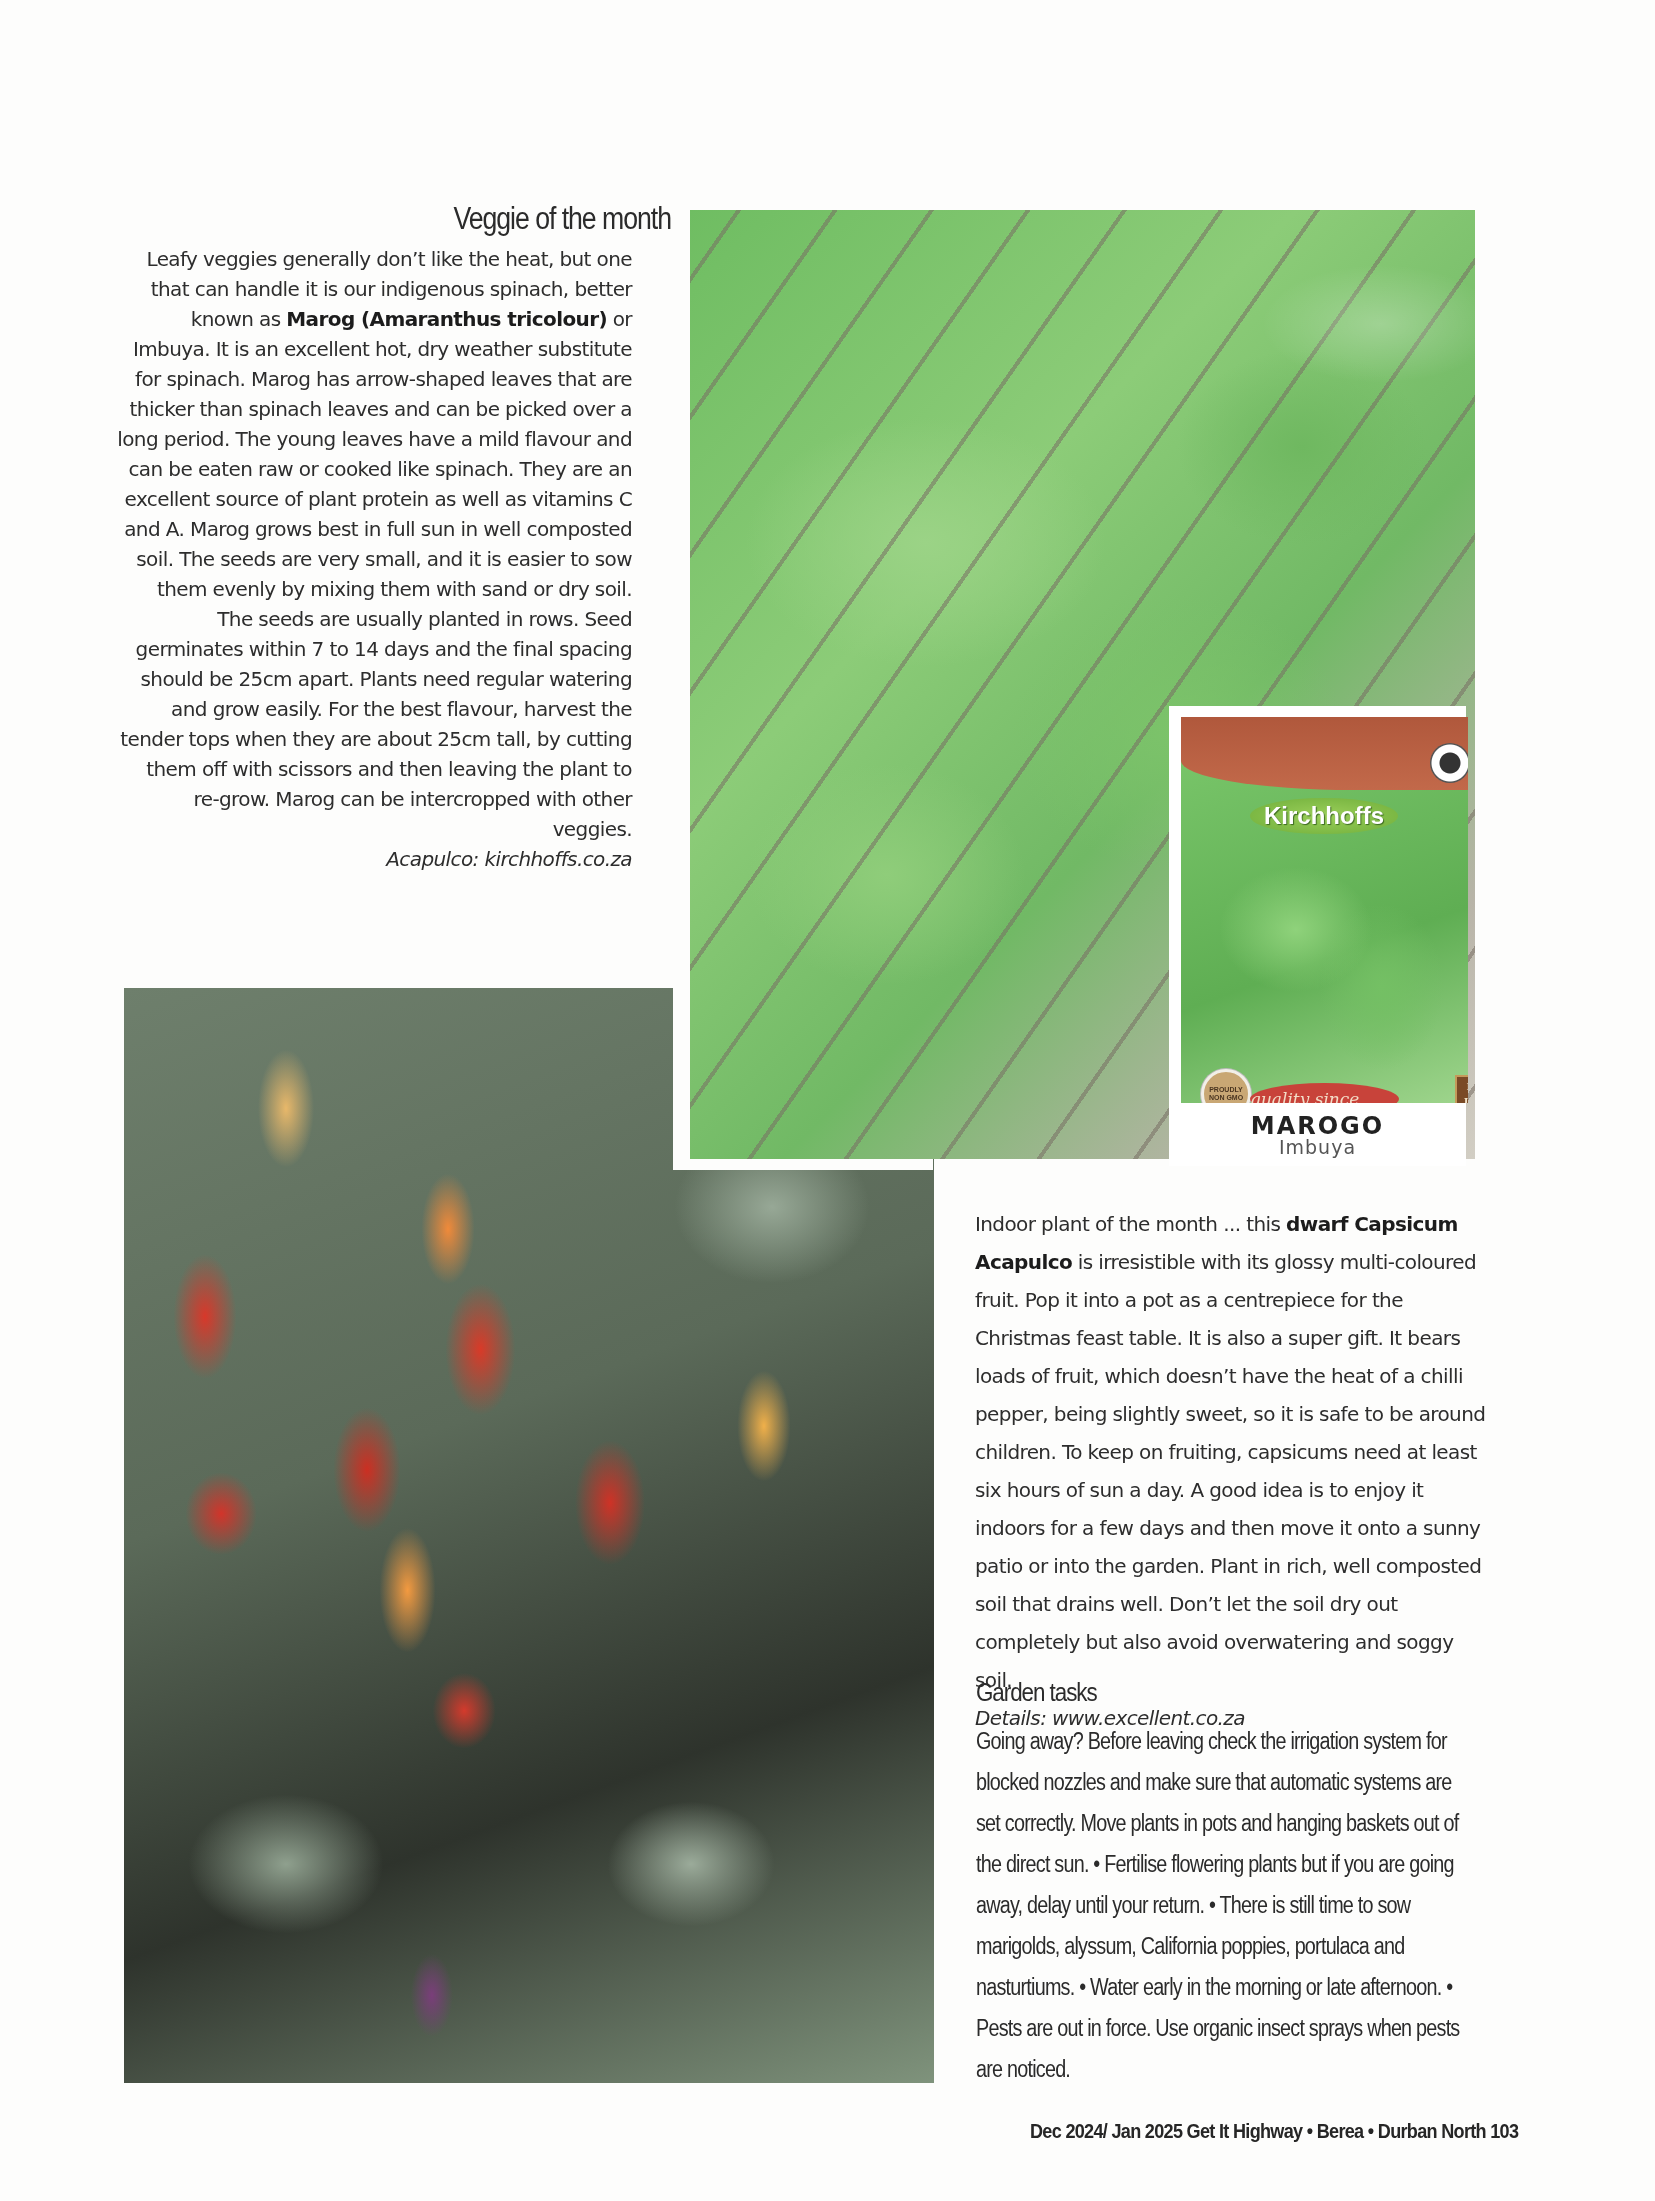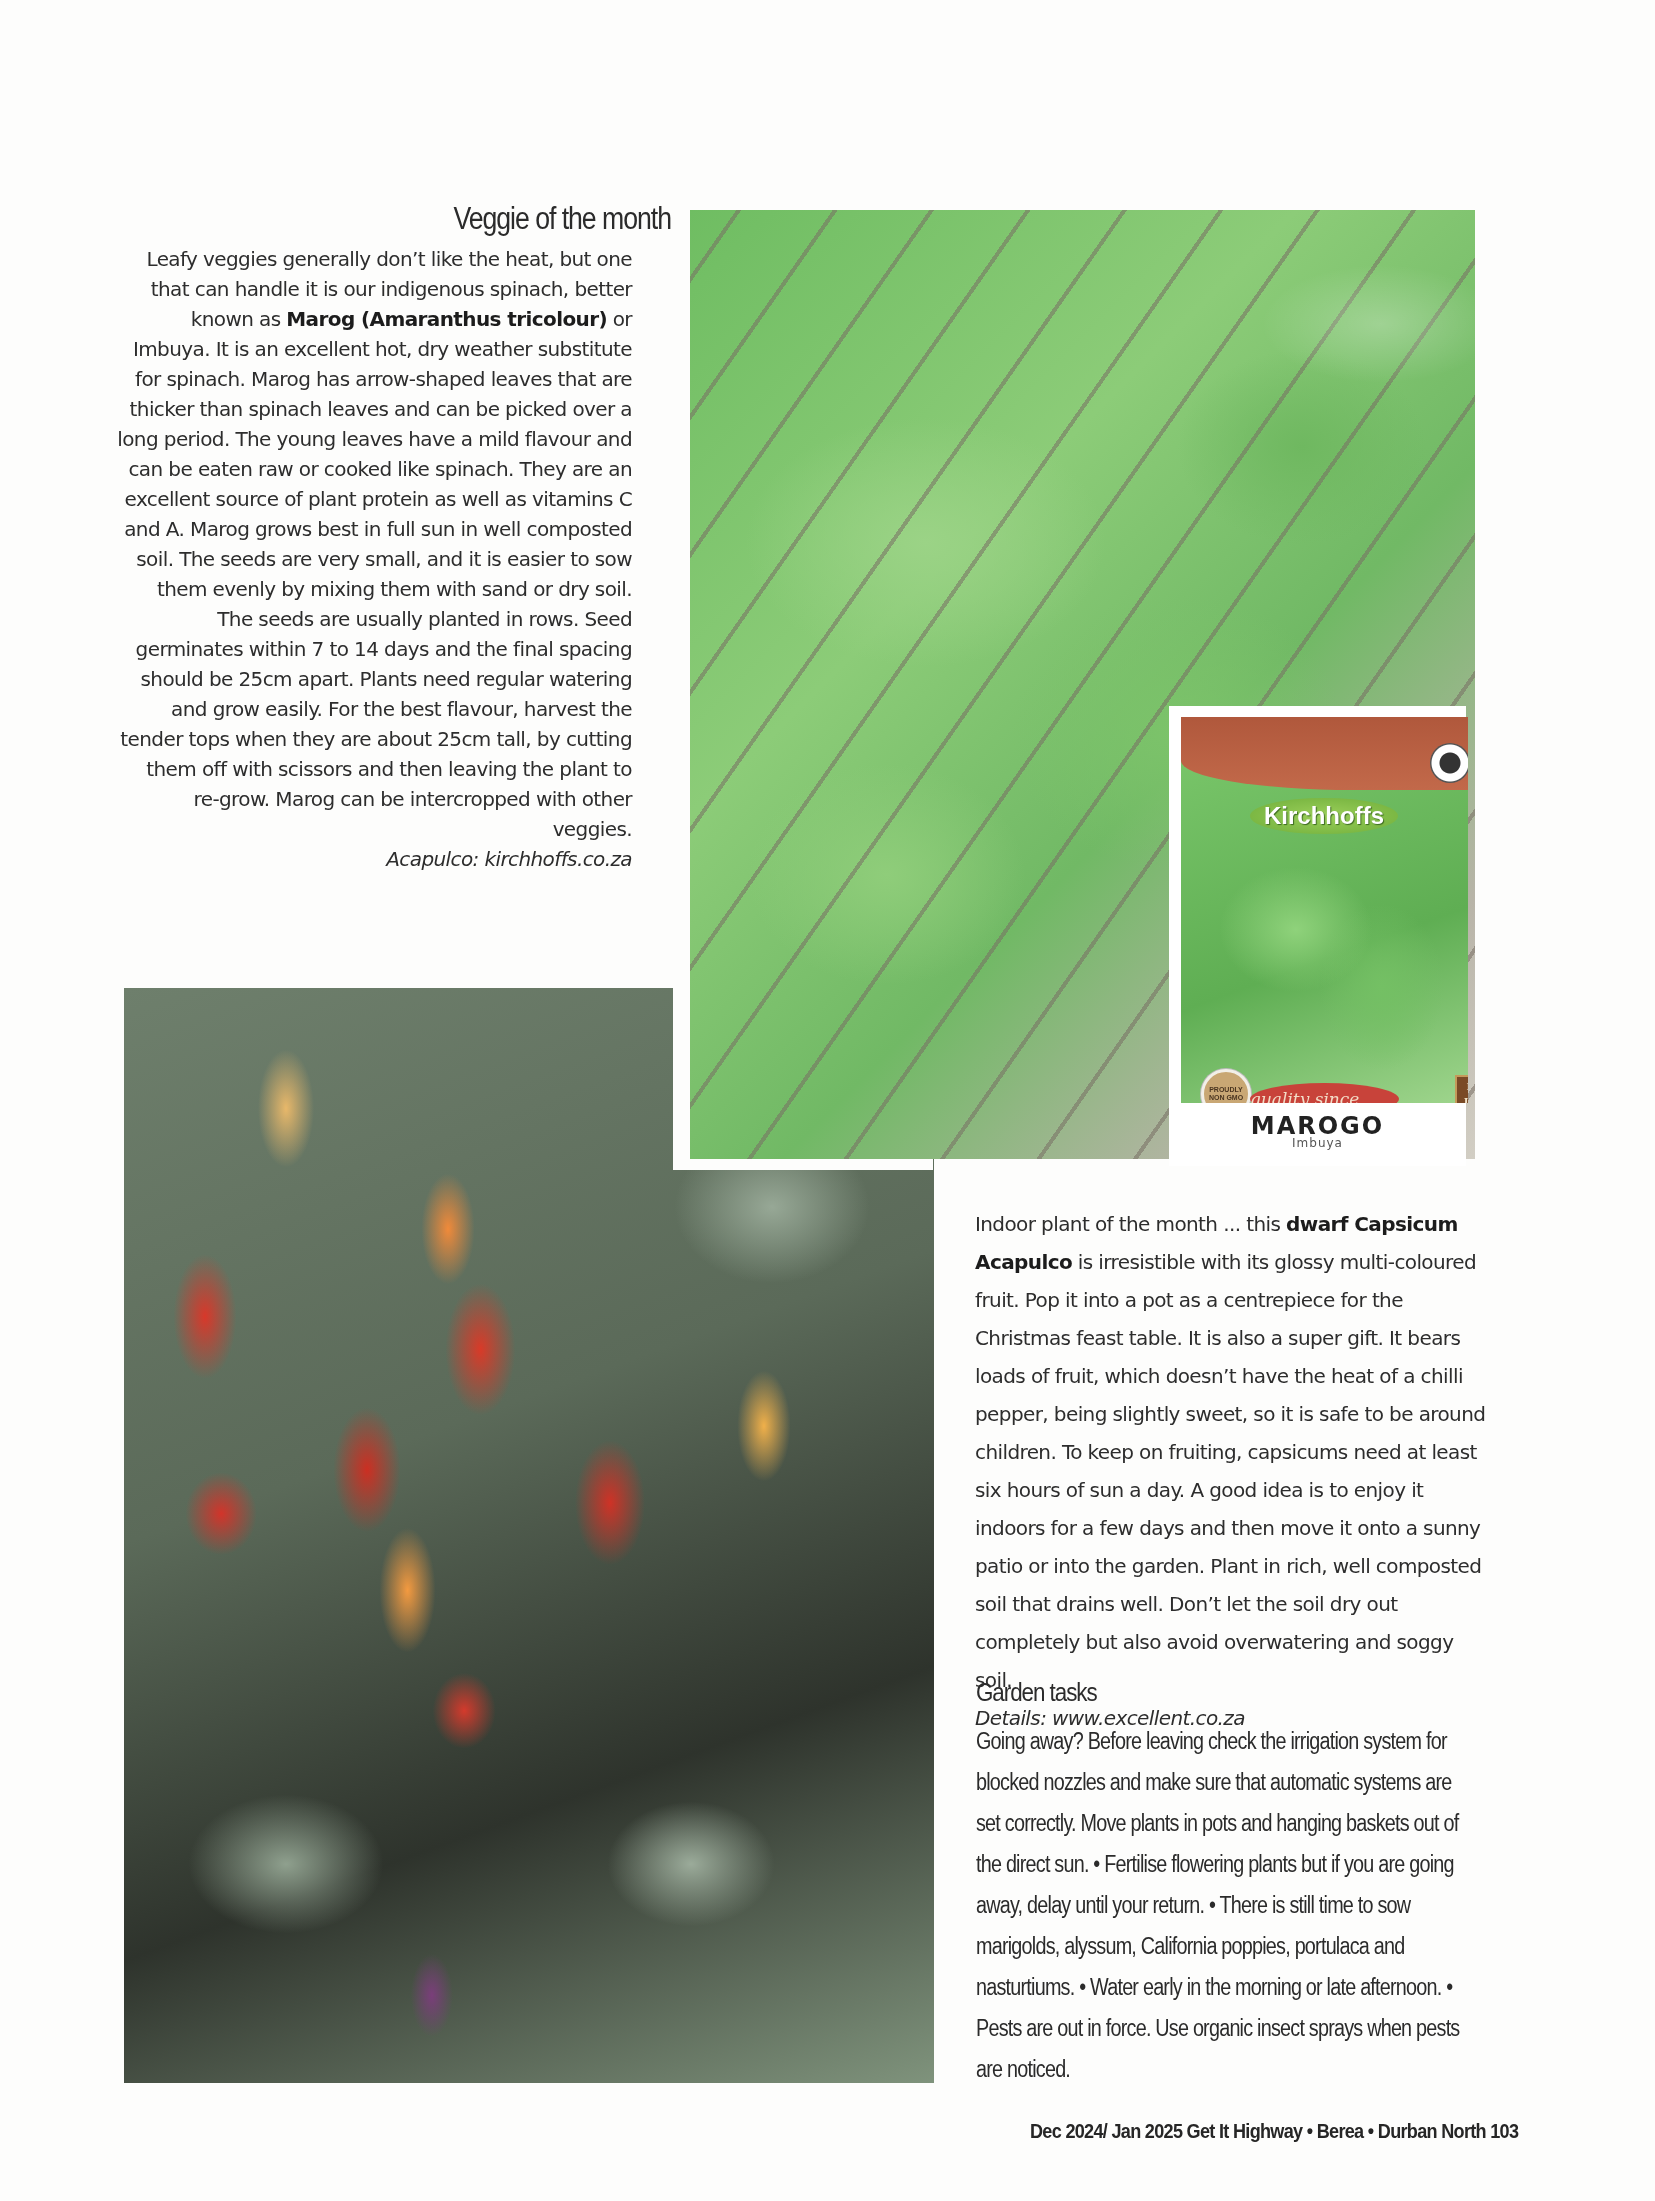--- a/index.html
+++ b/index.html
@@ -101,21 +101,21 @@
     background: #7a4a26; border: 2px solid #c49a5a; color: #f3e4c8;
     font-family: "DejaVu Serif", serif; font-weight: bold; font-size: 10px; line-height: 15px;
     text-align: center; padding-top: 2px; box-sizing: border-box; margin-left: 40px;
   }
   .seed-packet .name {
     position: absolute; left: 0; width: 297px; top: 406px; text-align: center;
     font-family: "DejaVu Sans", sans-serif; font-weight: bold; font-size: 24px; letter-spacing: 2px; color: #222;
   }
   .seed-packet .sub {
     position: absolute; left: 0; width: 297px; top: 430px; text-align: center;
-    font-family: "DejaVu Sans", sans-serif; font-size: 12px; letter-spacing: 1px; color: #555;
+    font-family: "DejaVu Sans", sans-serif; font-size: 19px; letter-spacing: 1px; color: #555;
   }
 
   .photo-capsicum {
     left: 124px; top: 988px; width: 810px; height: 1095px; overflow: hidden;
     background:
       radial-gradient(ellipse 40px 84px at 20% 11%, #e8b86a, transparent 70%),
       radial-gradient(ellipse 38px 79px at 40% 22%, #f08a3a, transparent 70%),
       radial-gradient(ellipse 45px 89px at 10% 30%, #d8382a, transparent 70%),
       radial-gradient(ellipse 50px 94px at 44% 33%, #d93a28, transparent 70%),
       radial-gradient(ellipse 48px 89px at 30% 44%, #cc2f22, transparent 70%),

